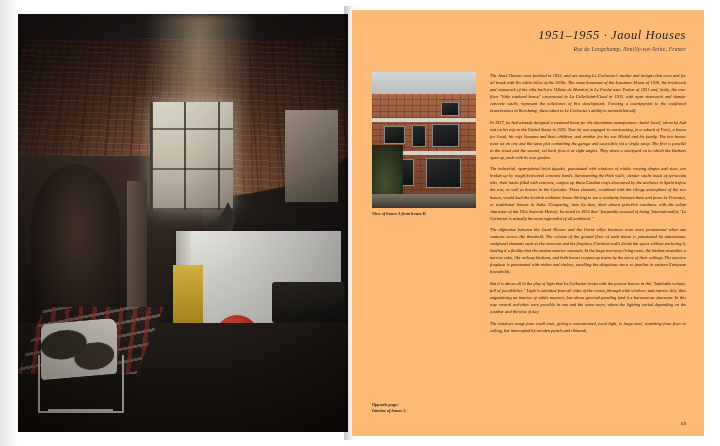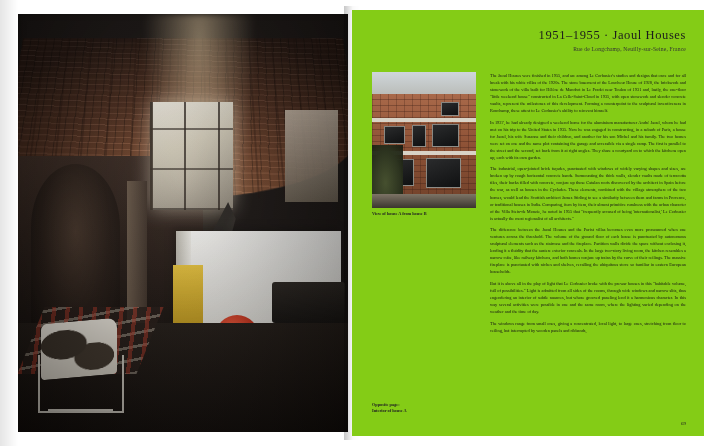--- a/index.html
+++ b/index.html
@@ -243,22 +243,23 @@
     pointer-events: none;
   }
 
   
   .page-right {
     position: absolute;
     left: 352px;
     top: 10px;
     width: 352px;
     height: 426px;
-    background: #84cc16;
+    background: #fdba74;
     padding: 0;
+    font-style: italic;
   }
   .headline {
     position: absolute;
     right: 18px;
     top: 18px;
     text-align: right;
   }
   .headline .title {
     font-size: 12.5px;
     letter-spacing: 0.6px;

